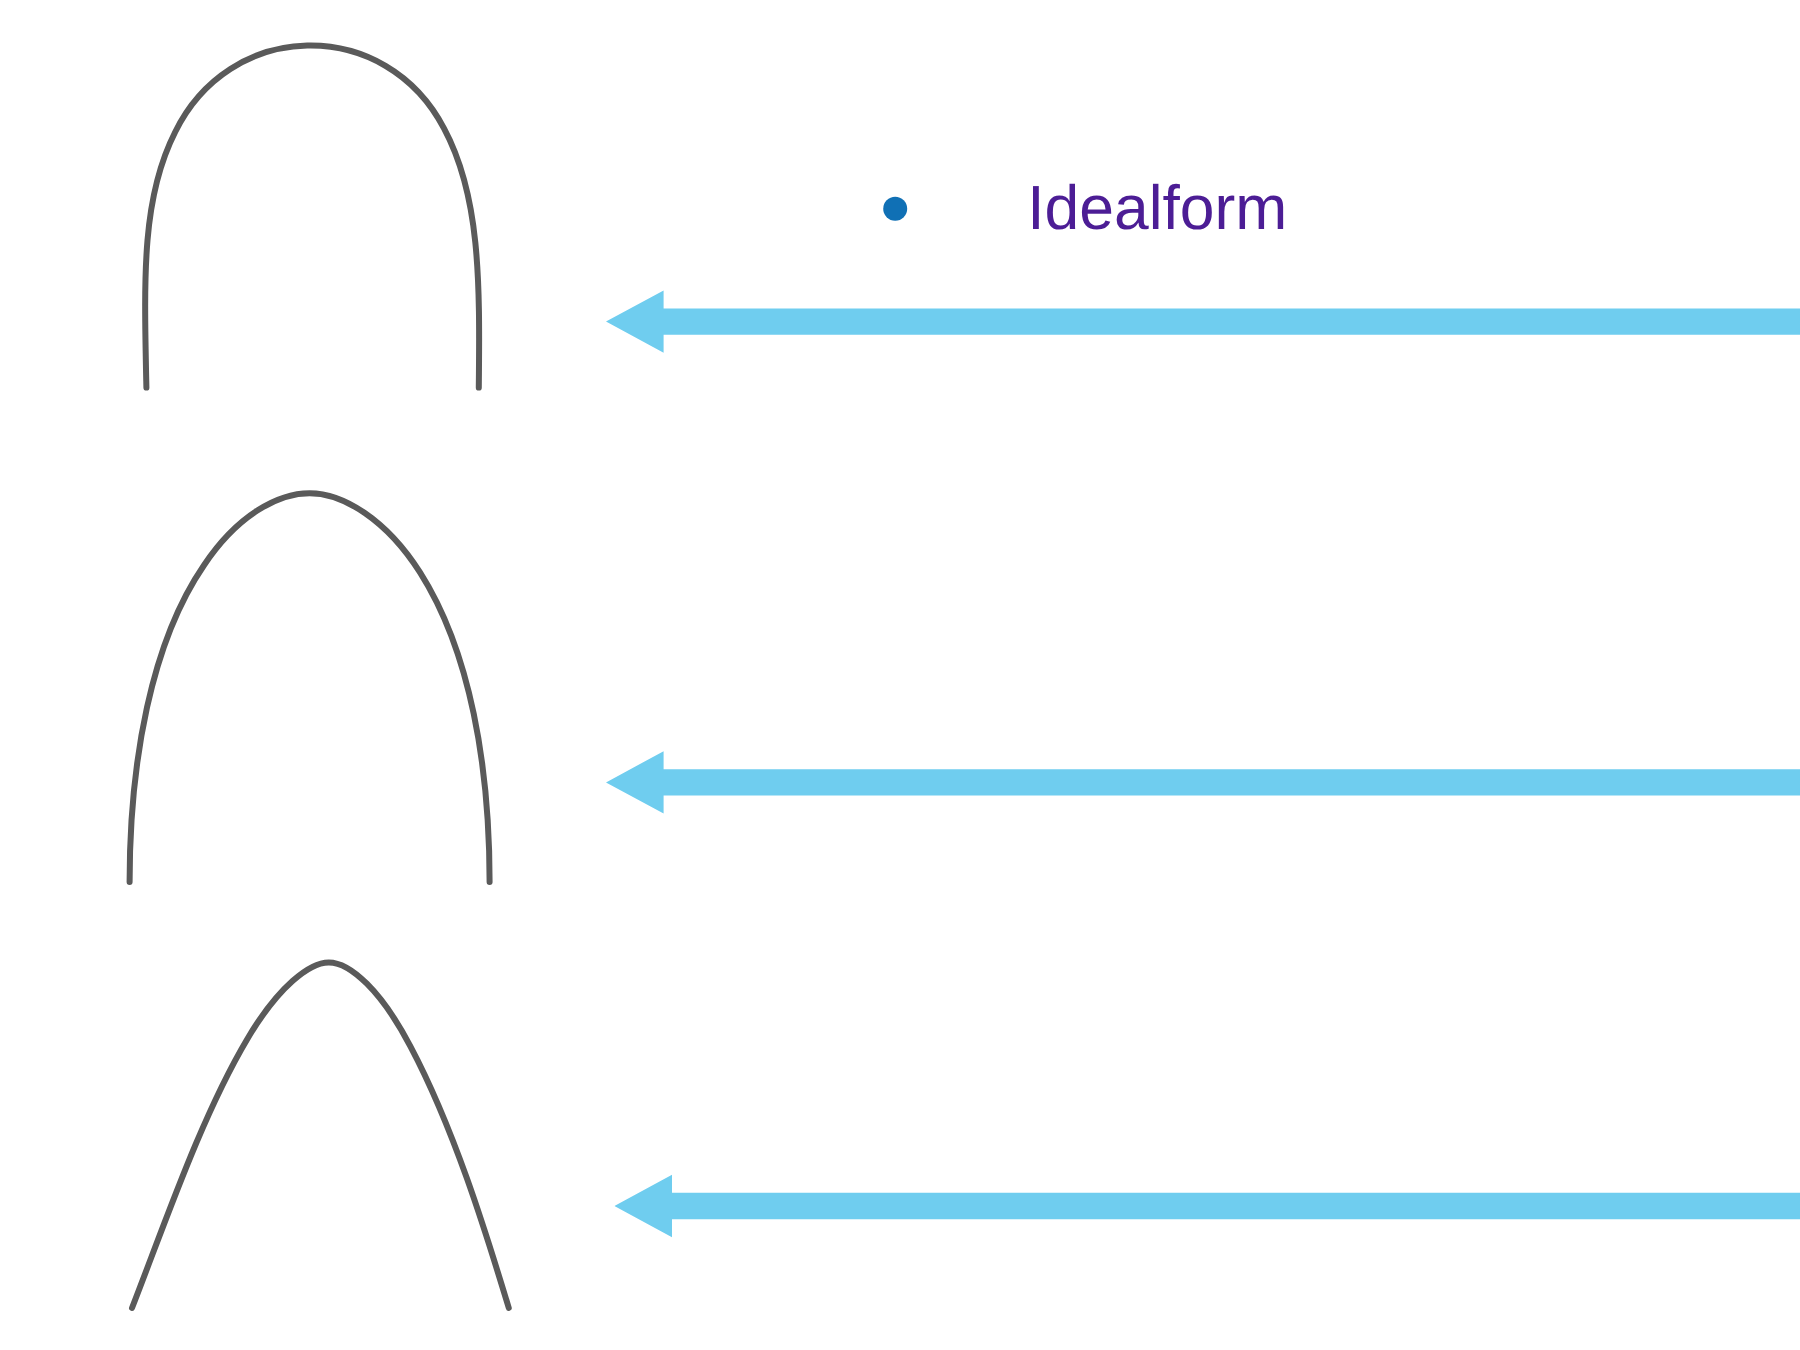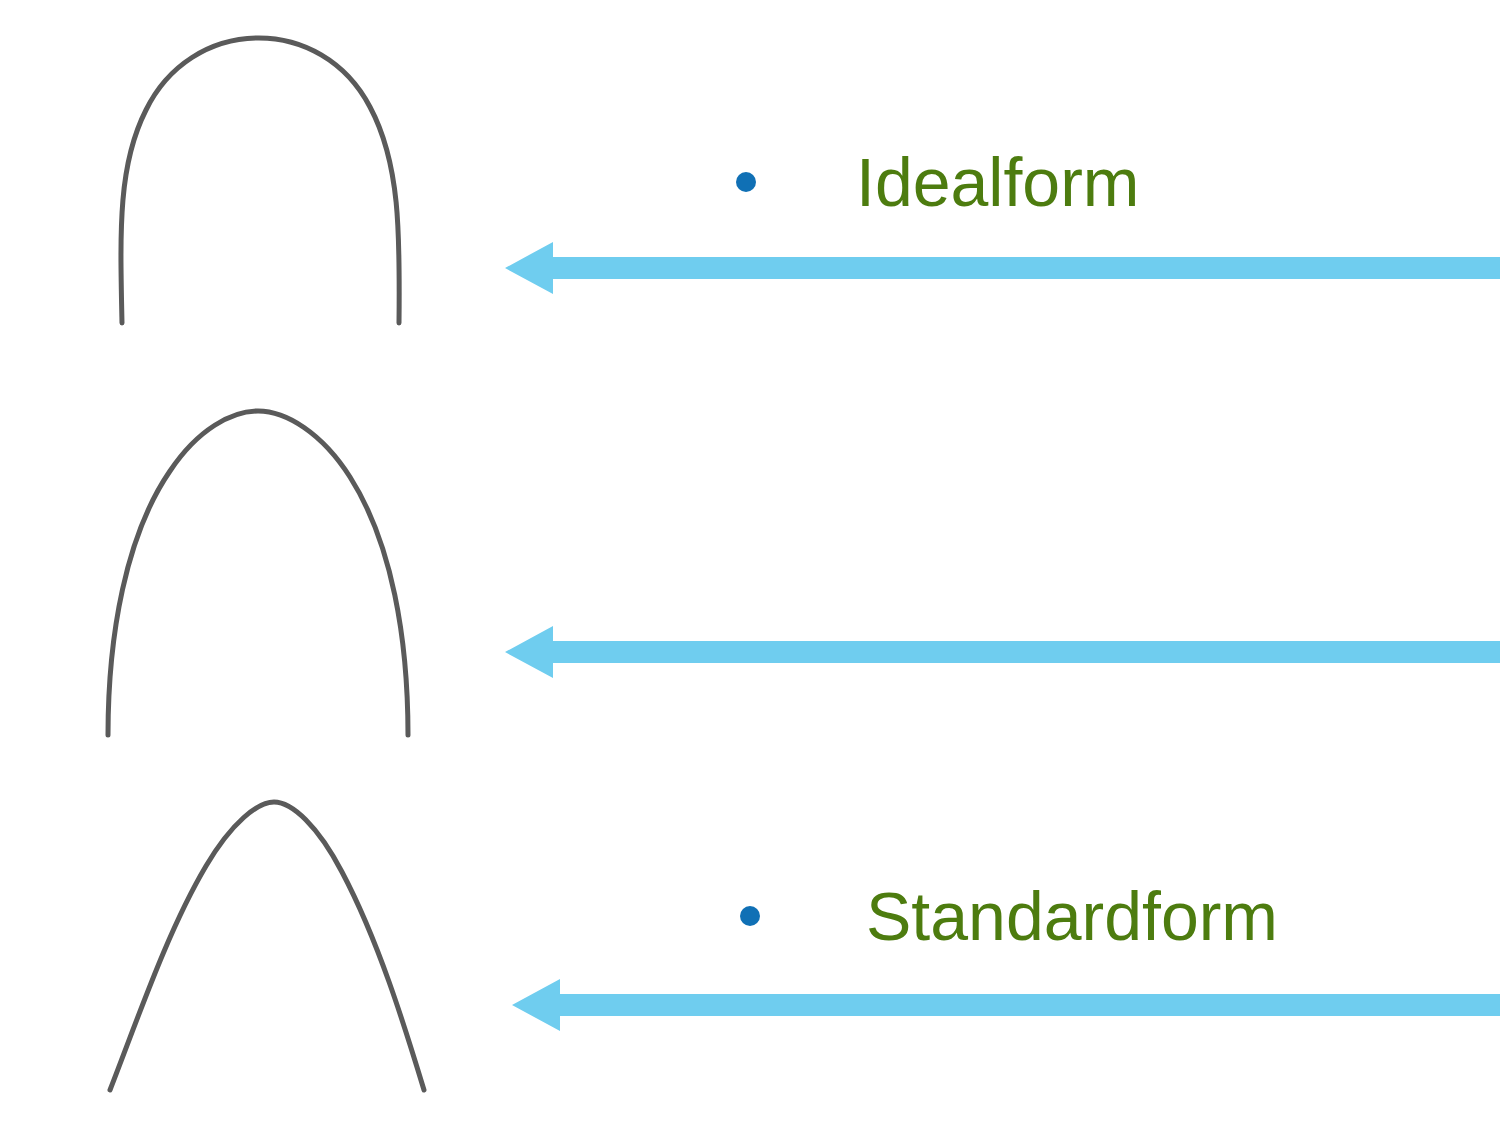--- a/index.html
+++ b/index.html
@@ -62,23 +62,23 @@
   #label-standardform { left: 740px; top: 882px; }
 
   .bullet-dot {
     width: 20px;
     height: 20px;
     border-radius: 50%;
     background: #1070b5;
     flex: none;
   }
   .bullet-text {
-    color: #4d7c0f;
+    color: #4c1d95;
     font-family: "Liberation Sans", sans-serif;
-    font-size: 68px;
+    font-size: 52px;
     line-height: 1.0;
     font-weight: 400;
     letter-spacing: 0px;
   }
   #label-idealform    .bullet-text { margin-left: 100px; }
   #label-euroform     .bullet-text { margin-left: 100px; }
   #label-standardform .bullet-text { margin-left: 106px; }
 </style>
 </head>
 <body>
@@ -132,18 +132,14 @@
       <path d="M 0 30 L 48 4 L 48 19 L 988 19 L 988 41 L 48 41 L 48 56 Z" fill="#6fcdef"></path>
     </svg>
   </div>
 
   <div class="bullet-row" id="label-idealform">
     <span class="bullet-dot"></span>
     <span class="bullet-text">Idealform</span>
   </div>
 
 
-  <div class="bullet-row" id="label-standardform">
-    <span class="bullet-dot"></span>
-    <span class="bullet-text">Standardform</span>
-  </div>
 
 </div>
 
 </body></html>

